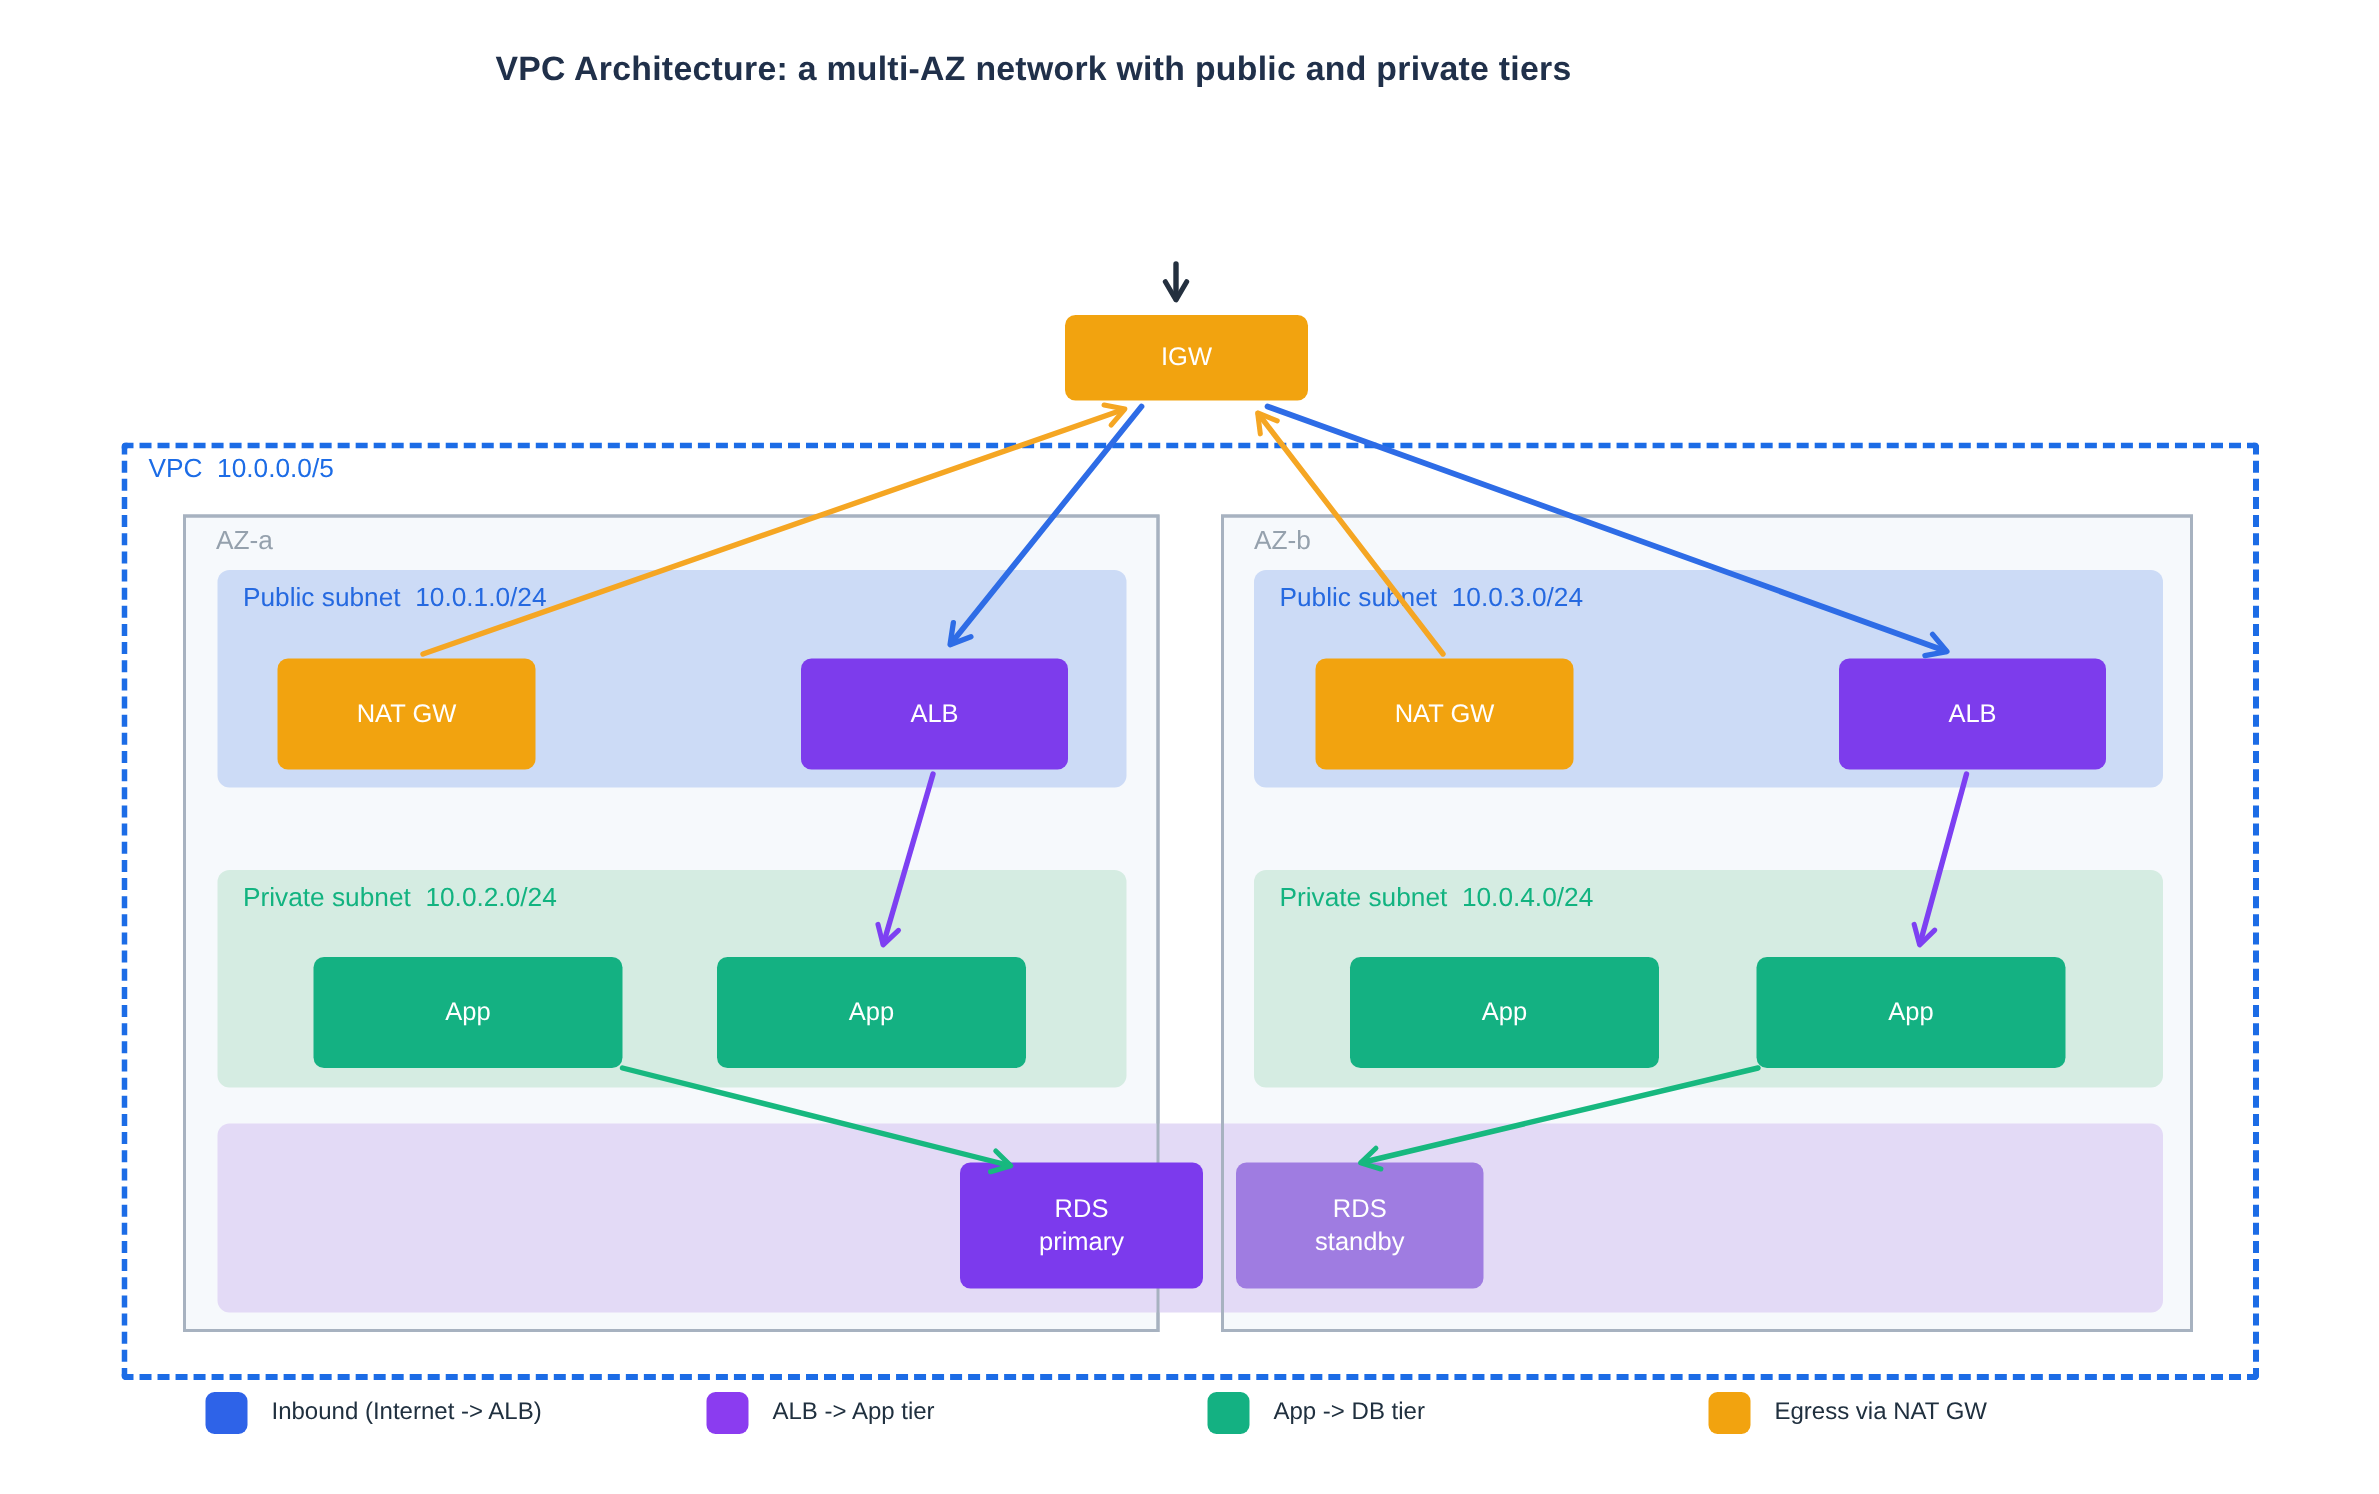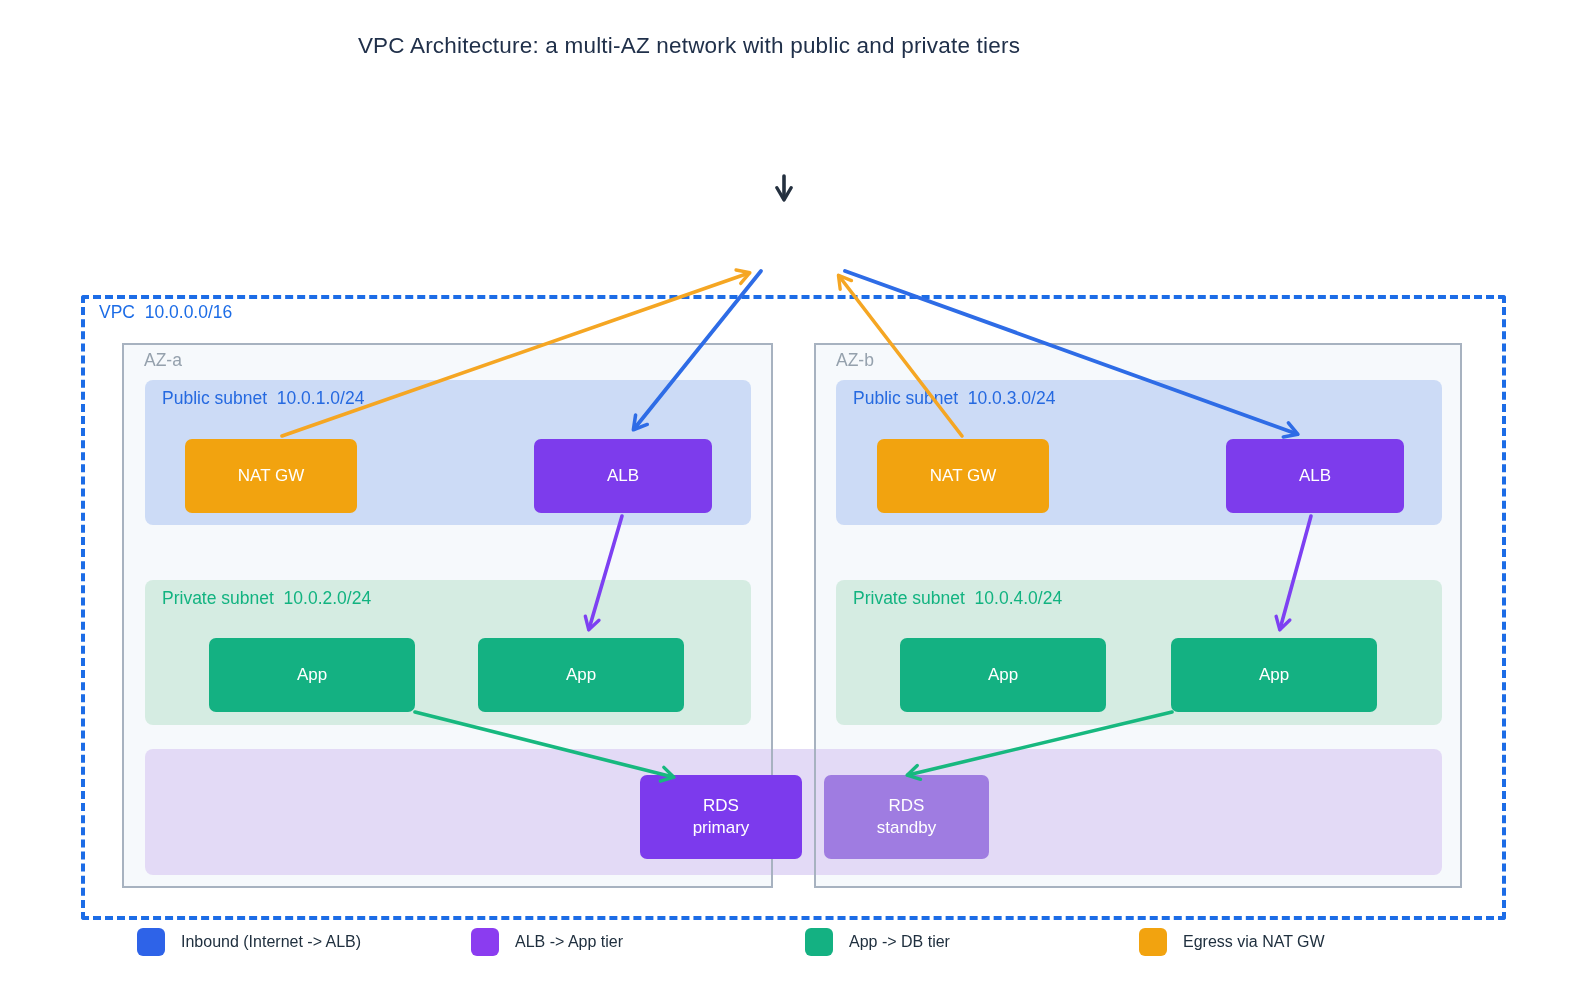--- a/index.html
+++ b/index.html
@@ -12,21 +12,21 @@
     overflow: hidden;
   }
   .abs { position: absolute; }
   .pre { white-space: pre; }
 
   
   .page-title {
     left: 0; top: 33px; width: 1378px;
     text-align: center;
     font-size: 22.5px;
-    font-weight: 400;
+    font-weight: 700;
     color: #20304a;
     letter-spacing: 0.2px;
   }
 
   
   .node {
     display: flex; align-items: center; justify-content: center;
     color: #ffffff;
     font-size: 17px;
     border-radius: 7px;
@@ -111,23 +111,26 @@
   #arrows { left: 0; top: 0; pointer-events: none; }
 </style>
 </head>
 <body>
 
 <div id="canvas">
 
   <div class="abs page-title">VPC Architecture: a multi-AZ network with public and private tiers</div>
 
 
+  <div class="abs node node-igw">
+    <span>IGW</span>
+  </div>
 
   <div class="abs vpc-box"></div>
-  <div class="abs vpc-label pre">VPC  10.0.0.0/16</div>
+  <div class="abs vpc-label pre">VPC  10.0.0.0/5</div>
 
   <div class="abs az-box az-a-geom"></div>
   <div class="abs az-box az-b-geom"></div>
 
   <div class="abs subnet subnet-db db-geom"></div>
 
   <div class="abs az-border-overlay az-a-geom"></div>
   <div class="abs az-border-overlay az-b-geom"></div>
 
   <div class="abs az-label az-a-label">AZ-a</div>

